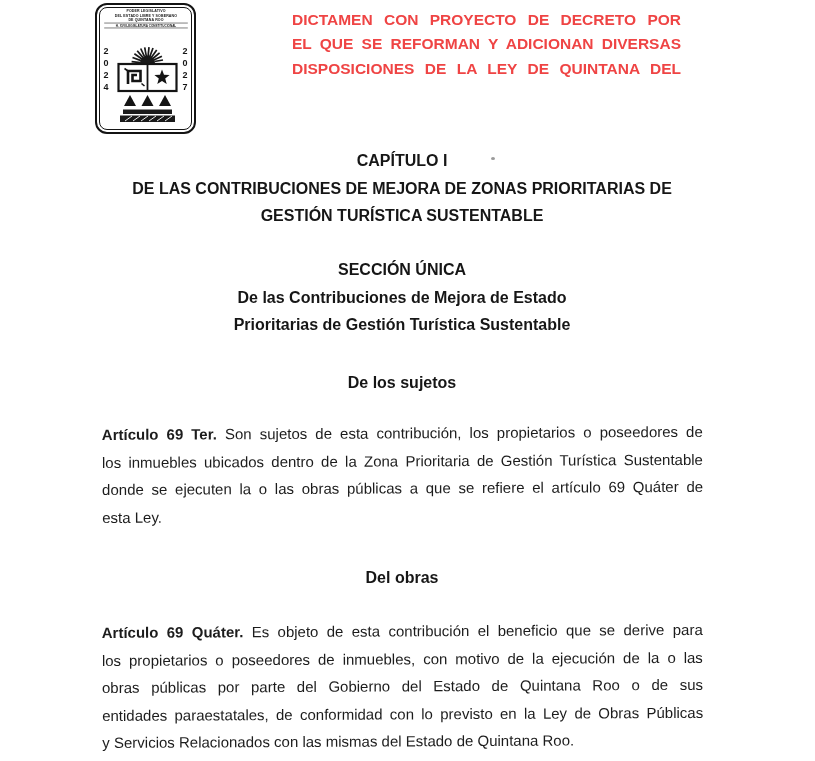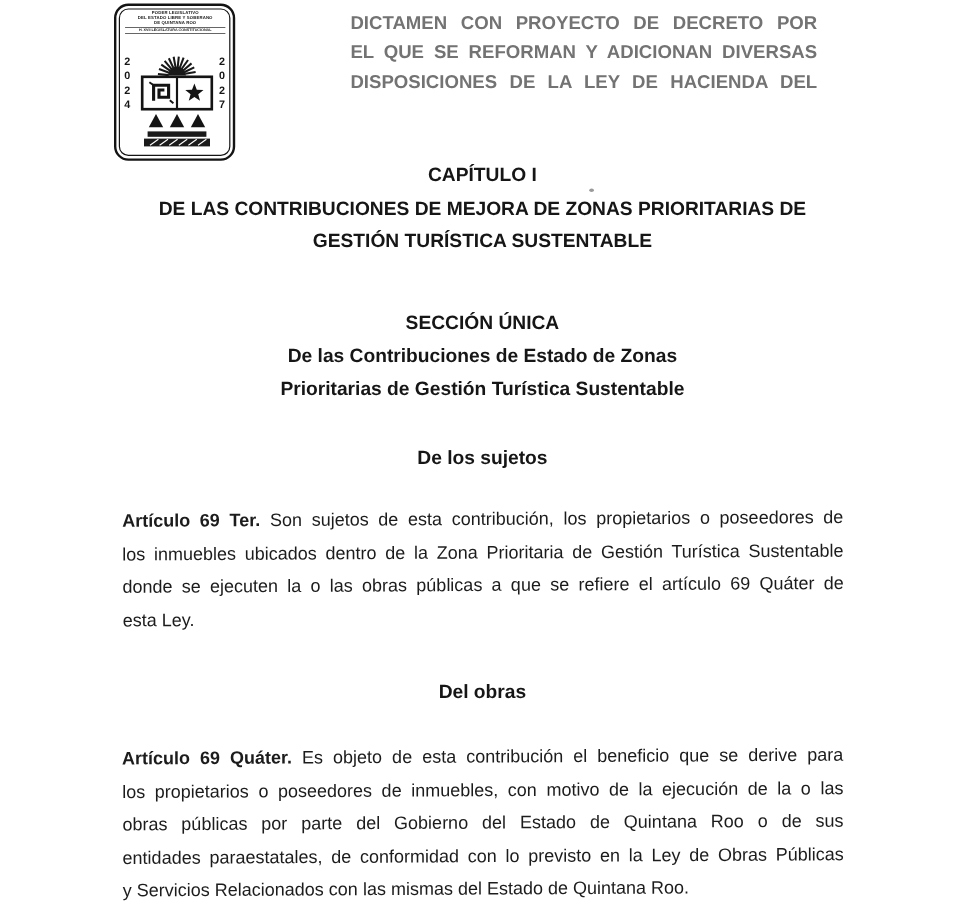--- a/index.html
+++ b/index.html
@@ -41,32 +41,32 @@
     text-align:center; color:#161616;
   }
   .year-left { left:4px; }
   .year-right { right:4px; }
   .emblem { position:absolute; left:0; top:0; }
 
   
   .header-title {
     left:292px; top:8px; width:389px;
     font-weight:bold; font-size:15.5px; line-height:24.3px;
-    color:#737373;
+    color:#ef4444;
   }
   .jline { text-align:justify; text-align-last:justify; }
   .lline { text-align:left; text-align-last:left; }
 
   
   .cblock {
     left:102px; width:600px;
     text-align:center; font-weight:bold; font-size:16px;
     color:#161616; line-height:27.5px;
   }
-  #capitulo { top:133px; }
+  #capitulo { top:147px; }
   #seccion  { top:256px; }
   #sujetos  { top:374px; line-height:18px; }
   #objeto   { top:569px; line-height:18px; }
 
   
   .para {
     left:102px; width:601px;
     font-size:15px; line-height:27.6px; color:#1c1c1c;
     transform:rotate(-0.3deg); transform-origin:left center;
   }
@@ -151,34 +151,34 @@
         <line x1="60" y1="116" x2="67" y2="111"></line>
         <line x1="68" y1="116" x2="75" y2="111"></line>
       </g>
     </g>
   </svg>
 </div>
 
 <div class="abs header-title">
   <div class="jline">DICTAMEN CON PROYECTO DE DECRETO POR</div>
   <div class="jline">EL QUE SE REFORMAN Y ADICIONAN DIVERSAS</div>
-  <div class="jline">DISPOSICIONES DE LA LEY DE HACIENDA DEL</div>
+  <div class="jline">DISPOSICIONES DE LA LEY DE QUINTANA DEL</div>
 </div>
 
 <div class="abs speck"></div>
 
 <div class="abs cblock" id="capitulo">
   <div>CAPÍTULO I</div>
   <div>DE LAS CONTRIBUCIONES DE MEJORA DE ZONAS PRIORITARIAS DE</div>
   <div>GESTIÓN TURÍSTICA SUSTENTABLE</div>
 </div>
 
 <div class="abs cblock" id="seccion">
   <div>SECCIÓN ÚNICA</div>
-  <div>De las Contribuciones de Estado de Zonas</div>
+  <div>De las Contribuciones de Mejora de Estado</div>
   <div>Prioritarias de Gestión Turística Sustentable</div>
 </div>
 
 <div class="abs cblock" id="sujetos">De los sujetos</div>
 
 <div class="abs para" id="para-ter">
   <div class="jline"><span class="bold">Artículo 69 Ter.</span> <span>Son sujetos de esta contribución, los propietarios o poseedores de</span></div>
   <div class="jline">los inmuebles ubicados dentro de la Zona Prioritaria de Gestión Turística Sustentable</div>
   <div class="jline">donde se ejecuten la o las obras públicas a que se refiere el artículo 69 Quáter de</div>
   <div class="lline">esta Ley.</div>

